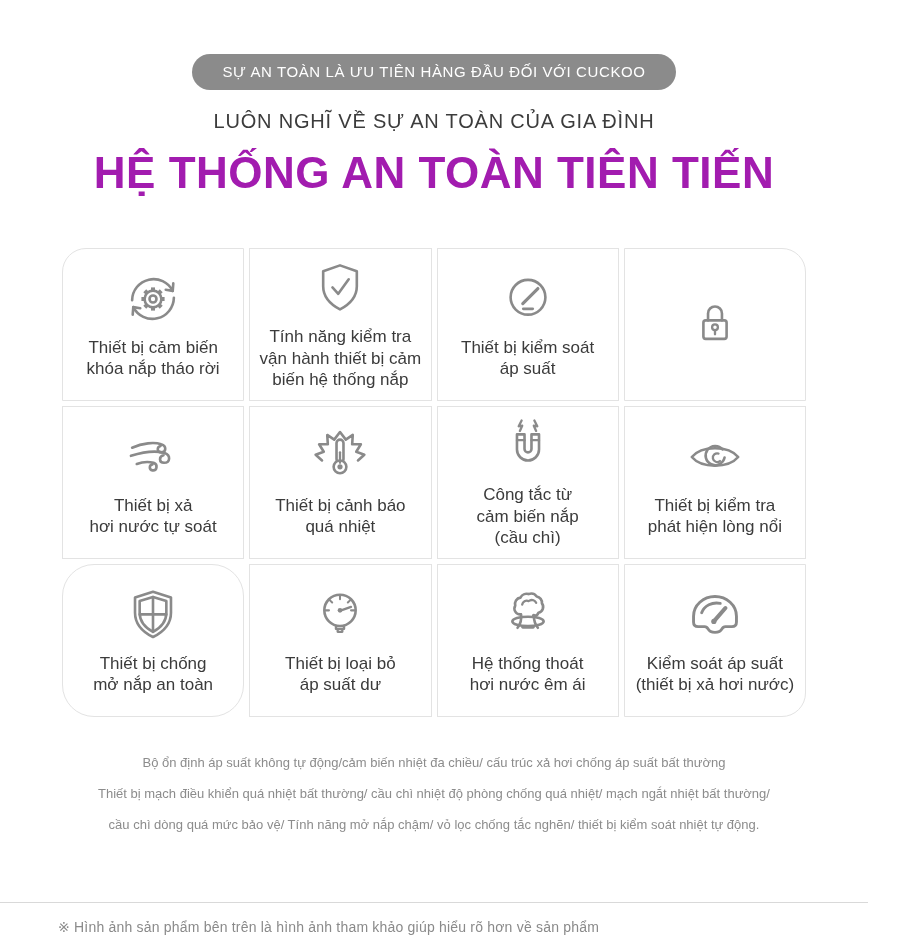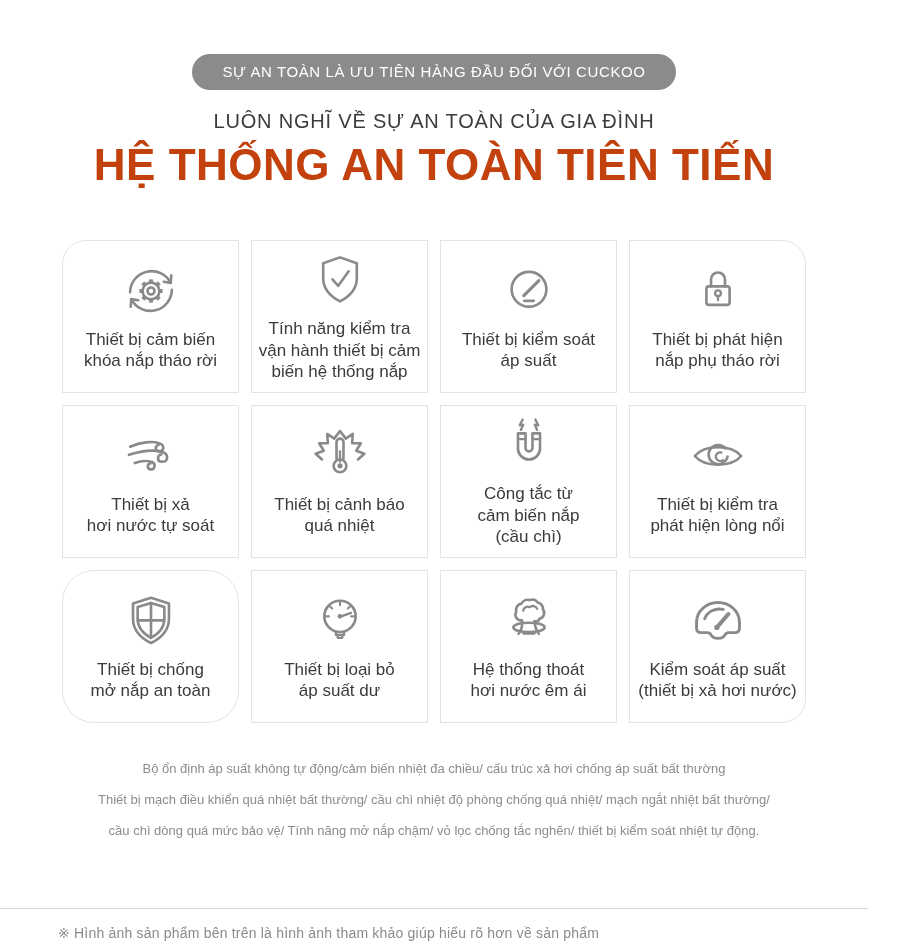--- a/index.html
+++ b/index.html
@@ -16,31 +16,31 @@
   .badge {
     display: inline-block; background: #8b8b8b; color: #fff;
     font-size: 15px; letter-spacing: 0.6px;
     padding: 9px 30px 10px; border-radius: 20px;
   }
   .subtitle {
     margin-top: 20px; font-size: 20px; color: #3c3c3c;
     letter-spacing: 0.8px; font-weight: 400;
   }
   .title {
-    margin-top: 8px; font-size: 44px; font-weight: 700; color: #c2410c;
+    margin-top: 16px; font-size: 44px; font-weight: 700; color: #a21caf;
     letter-spacing: 0.5px; line-height: 1.1;
   }
 
   
   .grid {
     margin: 51px 62px 0;
     display: grid;
     grid-template-columns: repeat(4, 1fr);
     grid-auto-rows: 153px;
-    gap: 12px;
+    gap: 5px;
   }
   .cell {
     border: 1px solid #e3e3e3; background: #fff;
     display: flex; flex-direction: column;
     align-items: center; justify-content: center;
     gap: 9px; padding: 6px 4px;
   }
   .cell:nth-child(1)  { border-top-left-radius: 24px; }
   .cell:nth-child(4)  { border-top-right-radius: 24px; }
   .cell:nth-child(9)  { border-bottom-left-radius: 24px; border-radius: 32px; }
@@ -141,22 +141,20 @@
 
     <div class="cell">
       <span class="icon">
         <svg viewBox="0 0 100 100">
           <path class="st" d="M38,42 V30 A12,12 0 0 1 62,30 V42"></path>
           <rect class="st" x="30" y="42" width="40" height="32" rx="4"></rect>
           <circle class="st" style="stroke-width:4" cx="50" cy="54" r="5"></circle>
           <path class="st" style="stroke-width:4" d="M50,59 V66"></path>
         </svg>
       </span>
-      <div class="label">Thiết bị phát hiện
-nắp phụ tháo rời</div>
     </div>
 
     <div class="cell">
       <span class="icon">
         <svg viewBox="0 0 100 100">
           <path class="st" d="M14,34 C32,26 52,24 64,28 C74,31 73,42 64,42 C57,42 56,33 63,31"></path>
           <path class="st" d="M12,48 C34,41 56,39 70,43 C81,47 80,60 69,60 C60,60 60,49 68,47"></path>
           <path class="st" d="M22,62 C33,58 43,58 51,60 C59,63 57,74 49,73 C43,72 43,64 49,63"></path>
         </svg>
       </span>

